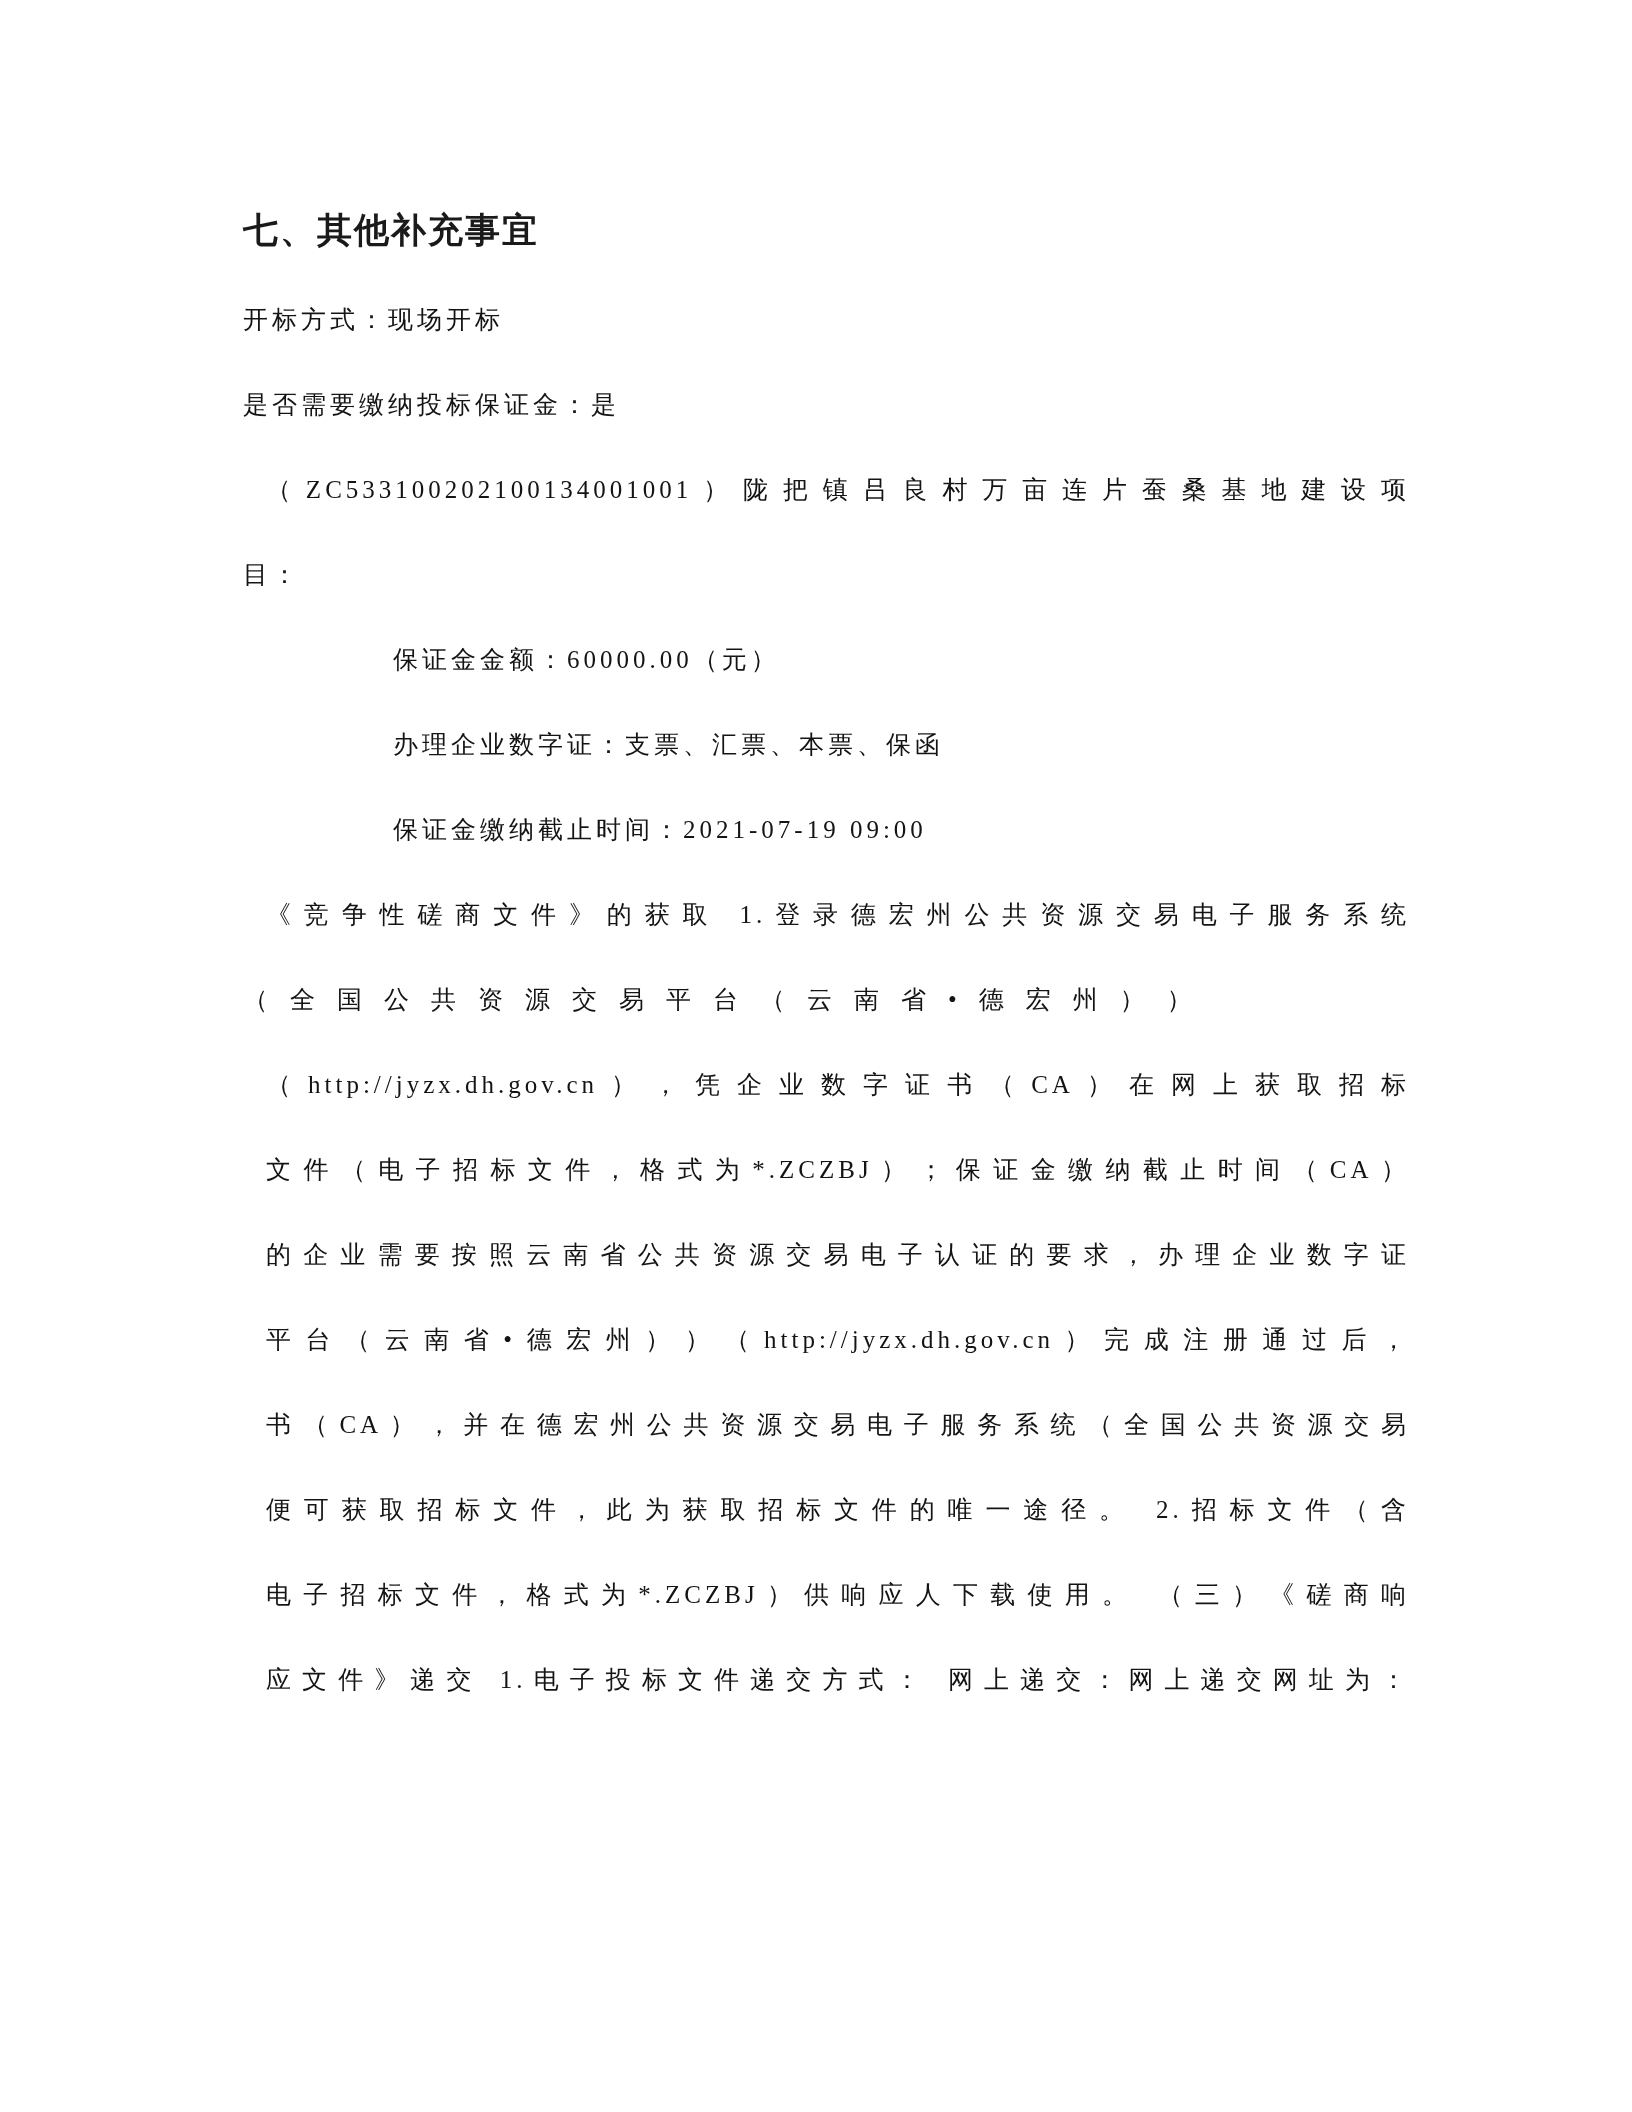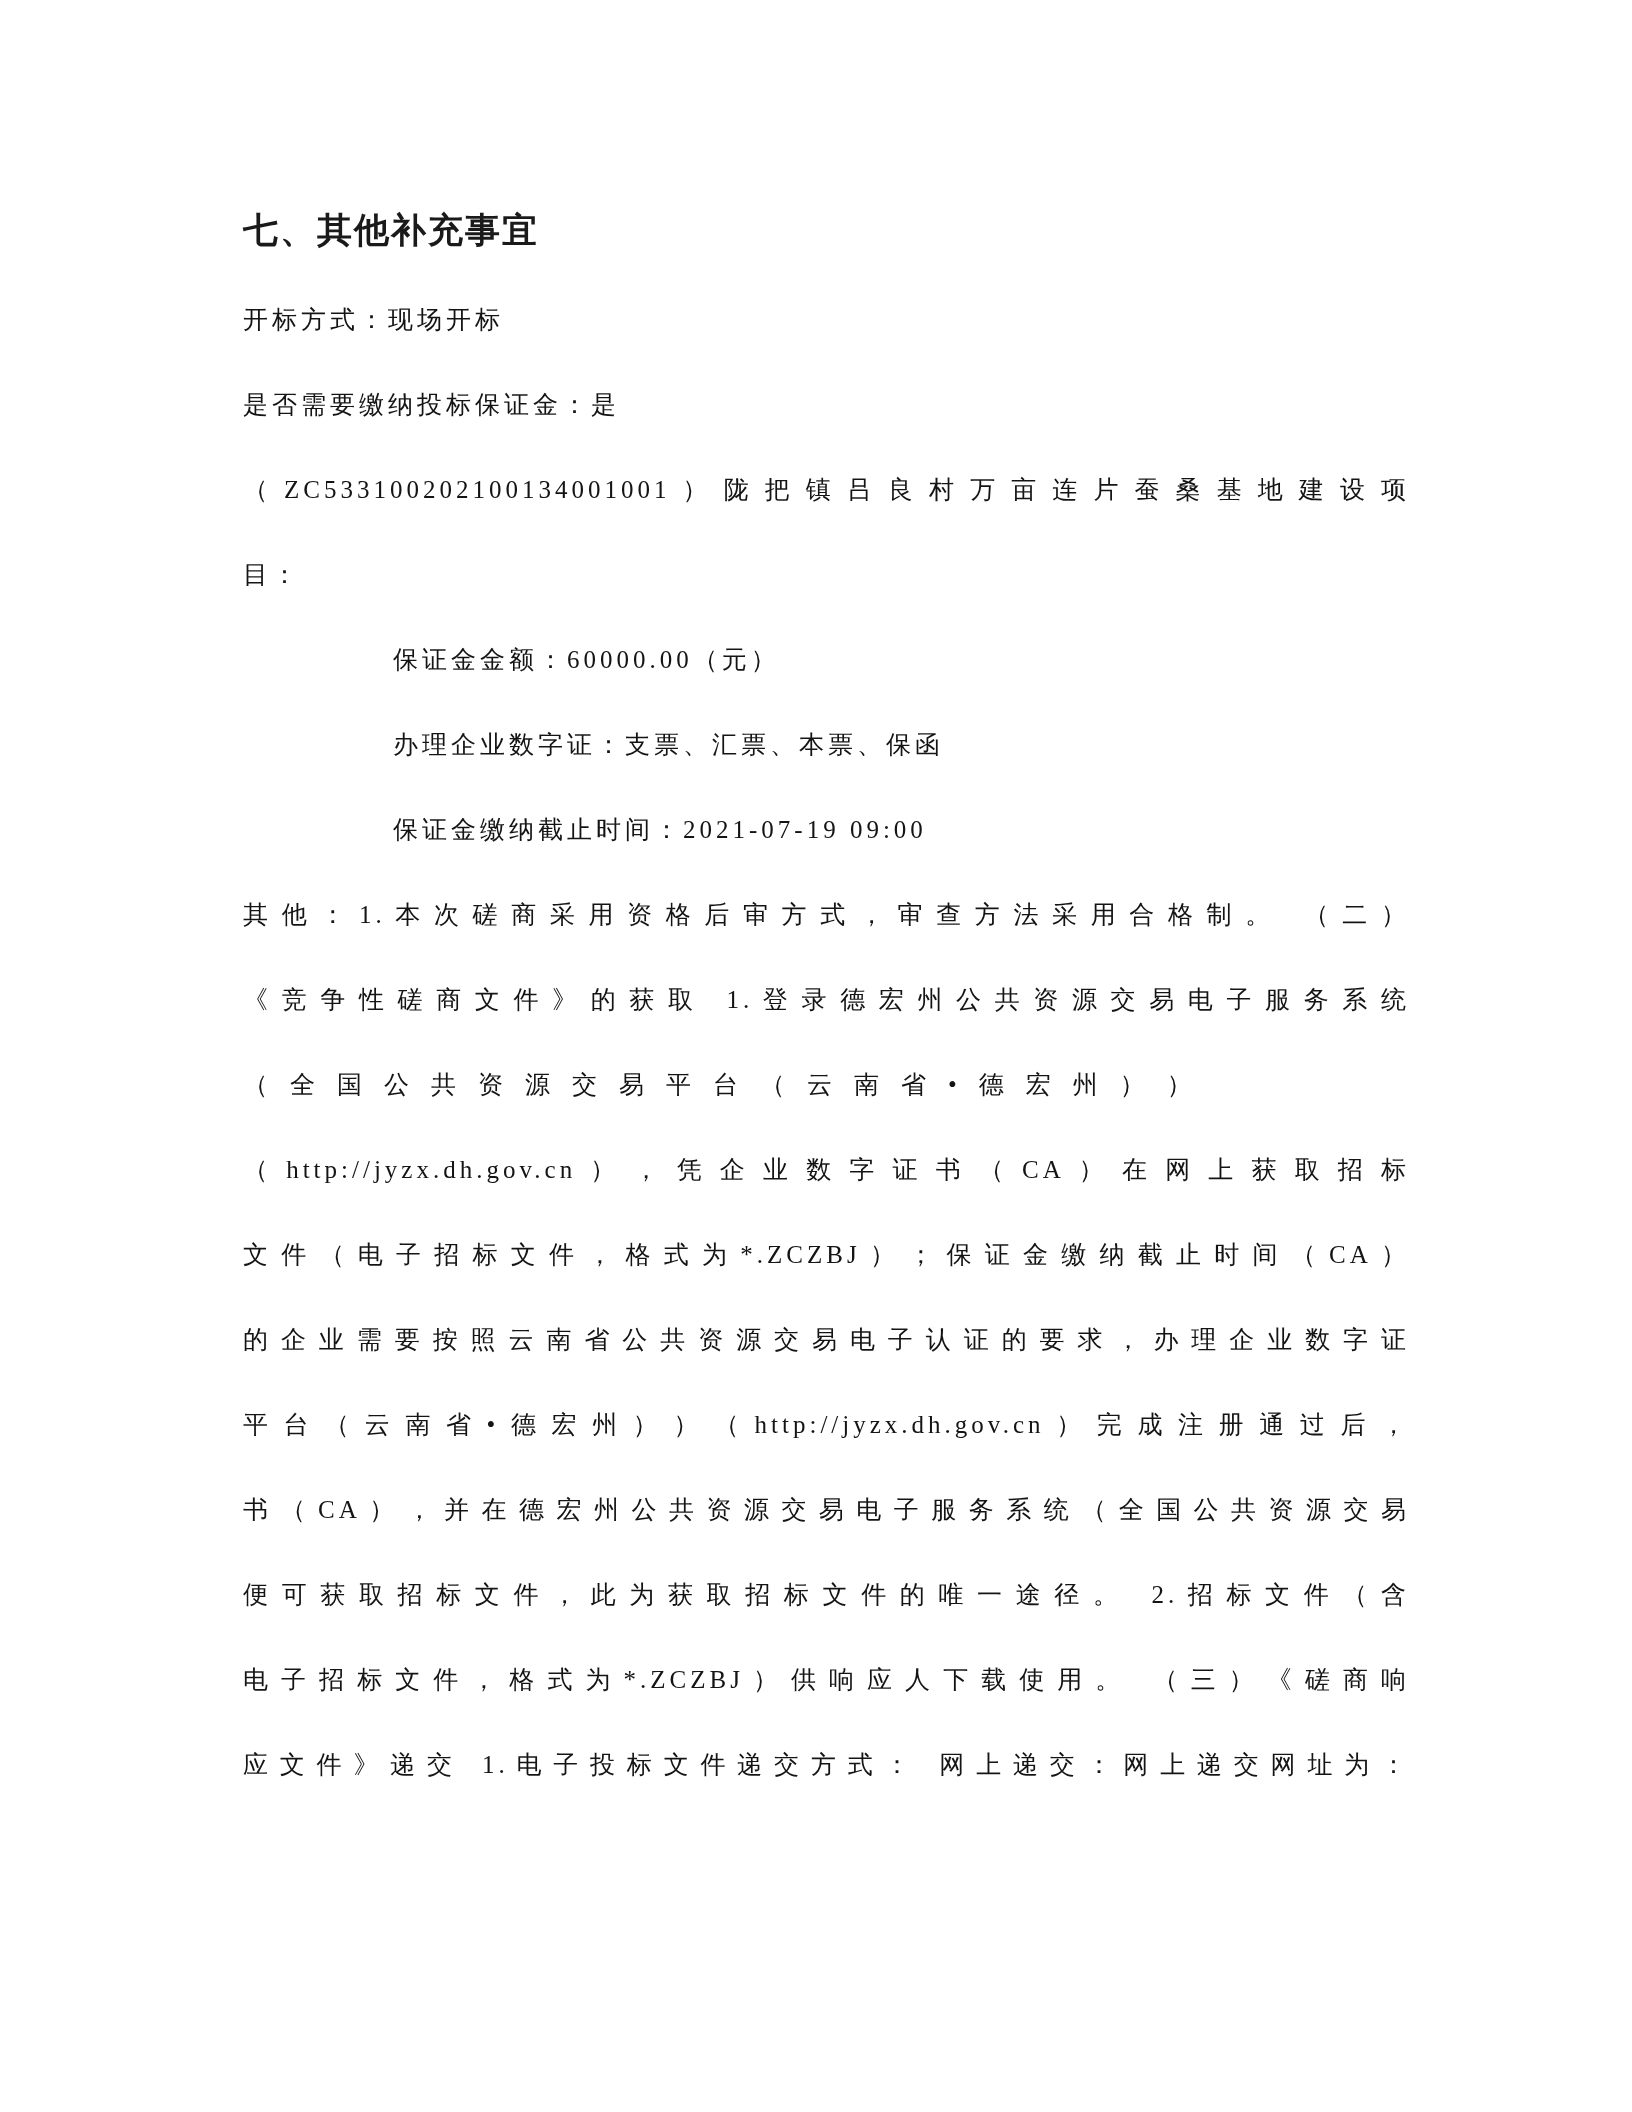--- a/index.html
+++ b/index.html
@@ -36,20 +36,21 @@
     font-size: 25px;
     letter-spacing: 4px;
     white-space: nowrap;
     text-align: left;
     color: #141414;
   }
   .j {
     white-space: normal;
     text-align: justify;
     text-align-last: justify;
+    margin-left: 23px;
   }
   .ind {
     padding-left: 150px;
   }
   .wide {
     letter-spacing: 22px;
   }
 </style>
 </head>
 <body>
@@ -58,21 +59,20 @@
   <div class="doc">
     <h1 class="heading">七、其他补充事宜</h1>
 
     <div class="ln">开标方式：现场开标</div>
     <div class="ln">是否需要缴纳投标保证金：是</div>
     <div class="ln j">（ZC533100202100134001001）陇把镇吕良村万亩连片蚕桑基地建设项</div>
     <div class="ln">目：</div>
     <div class="ln ind">保证金金额：60000.00（元）</div>
     <div class="ln ind">办理企业数字证：支票、汇票、本票、保函</div>
     <div class="ln ind">保证金缴纳截止时间：2021-07-19 09:00</div>
-    <div class="ln j">其他：1.本次磋商采用资格后审方式，审查方法采用合格制。 （二）</div>
     <div class="ln j">《竞争性磋商文件》的获取 1.登录德宏州公共资源交易电子服务系统</div>
     <div class="ln wide">（全国公共资源交易平台（云南省•德宏州））</div>
     <div class="ln j">（http://jyzx.dh.gov.cn），凭企业数字证书（CA）在网上获取招标</div>
     <div class="ln j">文件（电子招标文件，格式为*.ZCZBJ）；保证金缴纳截止时间（CA）</div>
     <div class="ln j">的企业需要按照云南省公共资源交易电子认证的要求，办理企业数字证</div>
     <div class="ln j">平台（云南省•德宏州））（http://jyzx.dh.gov.cn）完成注册通过后，</div>
     <div class="ln j">书（CA），并在德宏州公共资源交易电子服务系统（全国公共资源交易</div>
     <div class="ln j">便可获取招标文件，此为获取招标文件的唯一途径。 2.招标文件（含</div>
     <div class="ln j">电子招标文件，格式为*.ZCZBJ）供响应人下载使用。 （三）《磋商响</div>
     <div class="ln j">应文件》递交 1.电子投标文件递交方式： 网上递交：网上递交网址为：</div>

